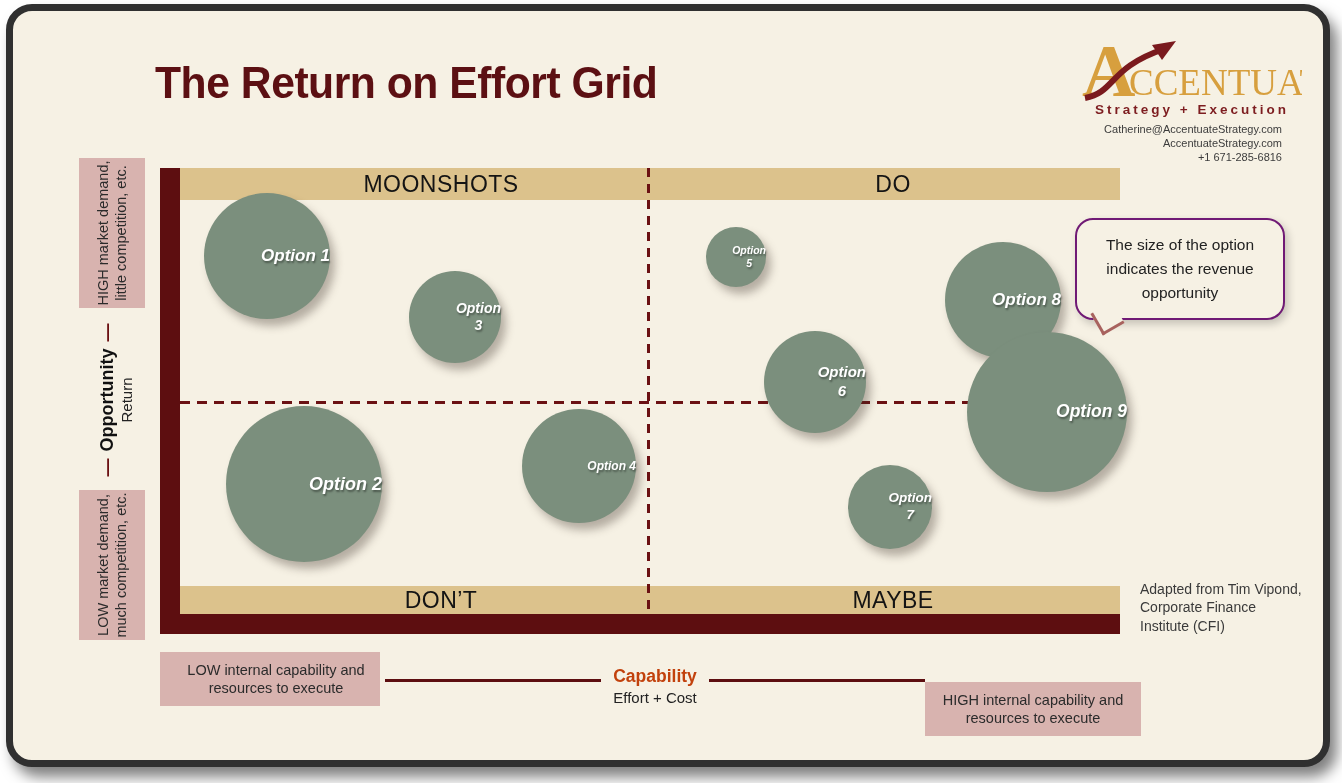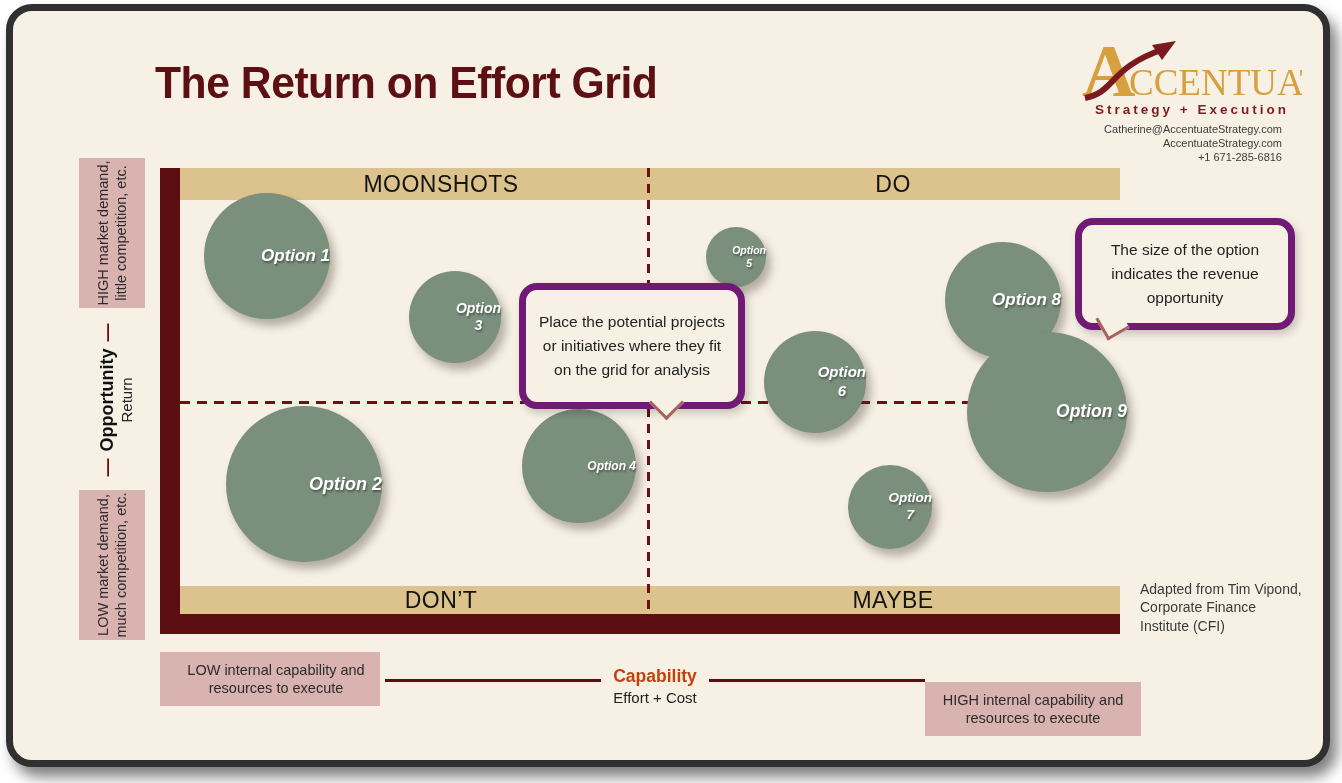--- a/index.html
+++ b/index.html
@@ -49,21 +49,21 @@
   .cap-title{font-size:17.5px;font-weight:bold;color:#c2410c;}
   .cap-sub{font-size:15px;color:#222;margin-top:2px;}
   .attribution{position:absolute;left:1140px;top:580px;width:168px;font-size:14px;
                color:#3a3a3a;line-height:1.32;}
   
   .bubble{position:absolute;border-radius:50%;background:#7b8f7d;z-index:2;
           display:flex;align-items:center;justify-content:flex-end;text-align:center;
           color:#fff;font-weight:bold;box-shadow:5px 7px 9px rgba(60,50,40,0.35);font-style:italic;}
   .bubble span{white-space:pre-line;line-height:1.25;text-shadow:1px 2px 2px rgba(0,0,0,0.38);}
   
-  .callout{position:absolute;background:#f6f1e4;border:7px solid #701a75;border-radius:18px;
+  .callout{position:absolute;background:#f6f1e4;border:2px solid #701a75;border-radius:18px;
            z-index:5;box-shadow:3px 4px 8px rgba(0,0,0,0.2);color:#222;text-align:center;}
   .callout .txt{position:relative;z-index:2;display:flex;align-items:center;justify-content:center;
                 width:100%;height:100%;padding:6px 10px;box-sizing:border-box;}
   .callout .tail{position:absolute;bottom:-13px;width:22px;height:22px;background:#f6f1e4;
                  border-right:3px solid #a8625e;border-bottom:3px solid #a8625e;
                  transform:rotate(45deg);z-index:1;}
   .co-place{left:519px;top:283px;width:212px;height:112px;font-size:15.5px;line-height:1.55;}
   .co-place .tail{left:128px;}
   .co-size{left:1075px;top:218px;width:206px;height:98px;font-size:15.5px;line-height:1.55;}
   .co-size .tail{left:18px;transform:rotate(60deg);}
@@ -160,21 +160,17 @@
 7</span>
       </div>
       <div class="bubble" style="left: 945px; top: 242px; width: 116px; height: 116px; font-size: 17px;">
         <span>Option 8</span>
       </div>
       <div class="bubble" style="left: 967px; top: 332px; width: 160px; height: 160px; font-size: 17.5px;">
         <span>Option 9</span>
       </div>
     </div>
 
-  <div class="callout co-place">
-    <div class="txt">Place the potential projects or initiatives where they fit on the grid for analysis</div>
-    <div class="tail"></div>
-  </div>
   <div class="callout co-size">
     <div class="txt">The size of the option indicates the revenue opportunity</div>
     <div class="tail"></div>
   </div>
 </div>
 
 </body></html>

